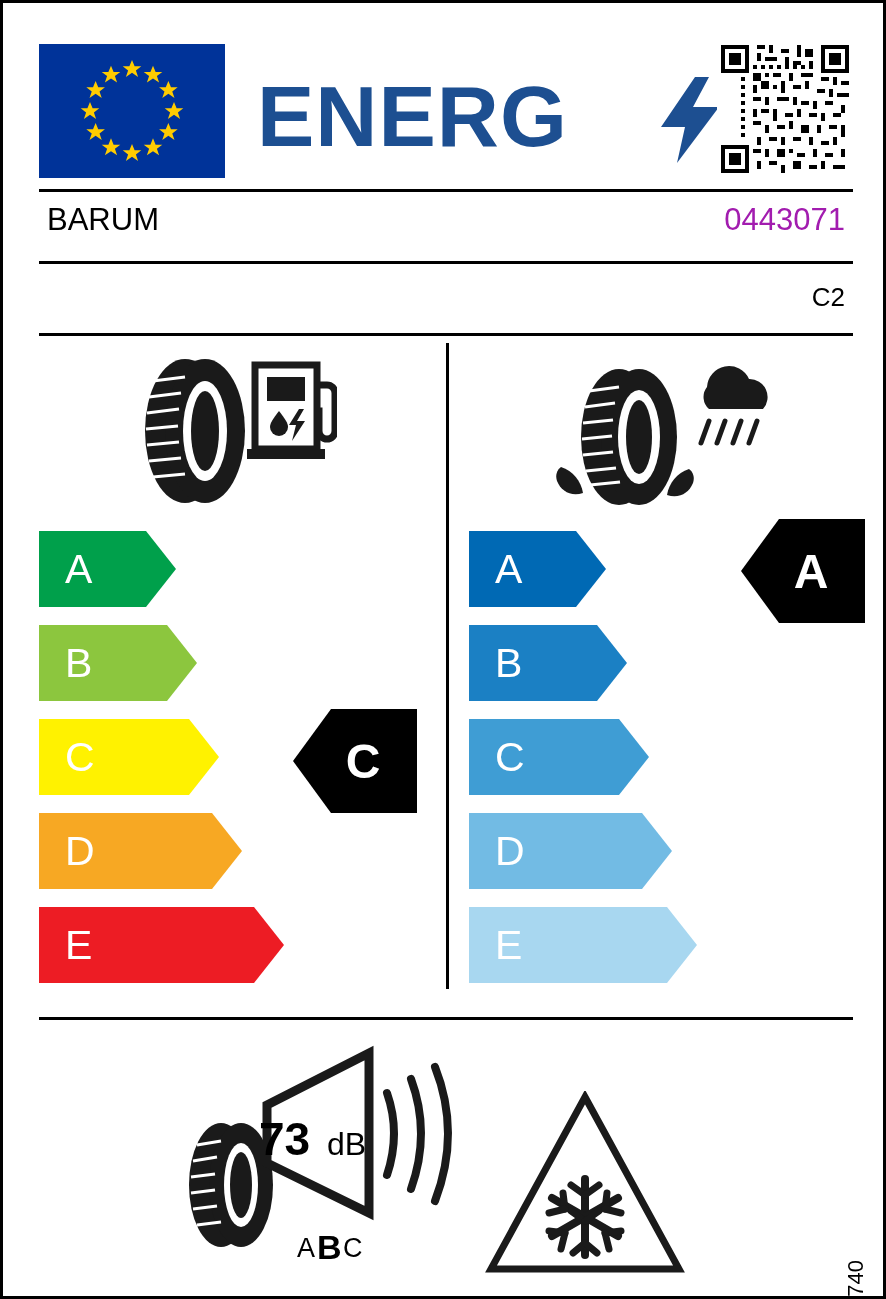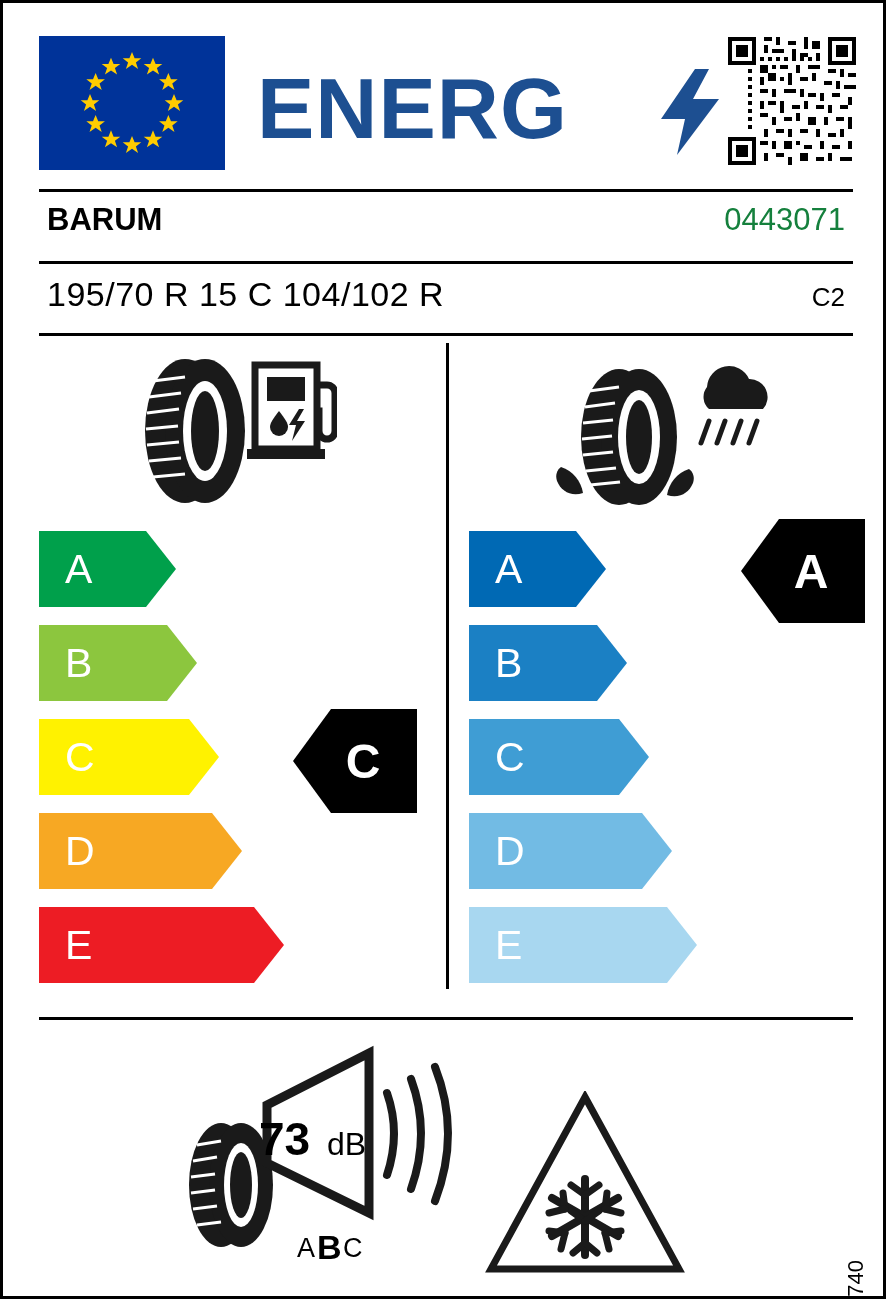--- a/index.html
+++ b/index.html
@@ -17,24 +17,23 @@
     box-sizing: border-box;
     border: 3px solid #000;
     background: #fff;
     overflow: hidden;
   }
 
   
   .header {
     position: absolute;
     left: 36px;
-    top: 30px;
+    top: 38px;
     width: 814px;
     height: 140px;
-    padding-left: 7px;
   }
   .eu-flag {
     position: absolute;
     left: 0;
     top: 3px;
     width: 186px;
     height: 134px;
     background: #003399;
   }
   .eu-flag svg { display: block; }
@@ -85,29 +84,29 @@
     height: 646px;
     background: #000;
   }
 
   
   .brand {
     position: absolute;
     left: 44px;
     top: 199px;
     font-size: 31px;
-    font-weight: bold;
+    font-weight: normal;
     color: #000;
   }
   .code {
     position: absolute;
     right: 38px;
     top: 199px;
     font-size: 31px;
-    color: #15803d;
+    color: #a21caf;
   }
   .size {
     position: absolute;
     left: 44px;
     top: 272px;
     font-size: 34px;
     color: #000;
     letter-spacing: 0.5px;
   }
   .cls {
@@ -370,21 +369,20 @@
   </div>
 
   <div class="hr r1"></div>
   <div class="hr r2"></div>
   <div class="hr r3"></div>
   <div class="hr r4"></div>
   <div class="vr"></div>
 
   <div class="brand">BARUM</div>
   <div class="code">0443071</div>
-  <div class="size">195/70 R 15 C 104/102 R</div>
   <div class="cls">C2</div>
 
   <div class="pict-fuel">
     <svg width="210" height="160" viewBox="0 0 210 160" aria-hidden="true">
       <g>
         <ellipse cx="58" cy="80" rx="40" ry="72" fill="#1a1a1a"></ellipse>
         <ellipse cx="78" cy="80" rx="40" ry="72" fill="#1a1a1a"></ellipse>
         <ellipse cx="78" cy="80" rx="22" ry="50" fill="#fff"></ellipse>
         <ellipse cx="78" cy="80" rx="14" ry="40" fill="#1a1a1a"></ellipse>
         <g stroke="#fff" stroke-width="3">

